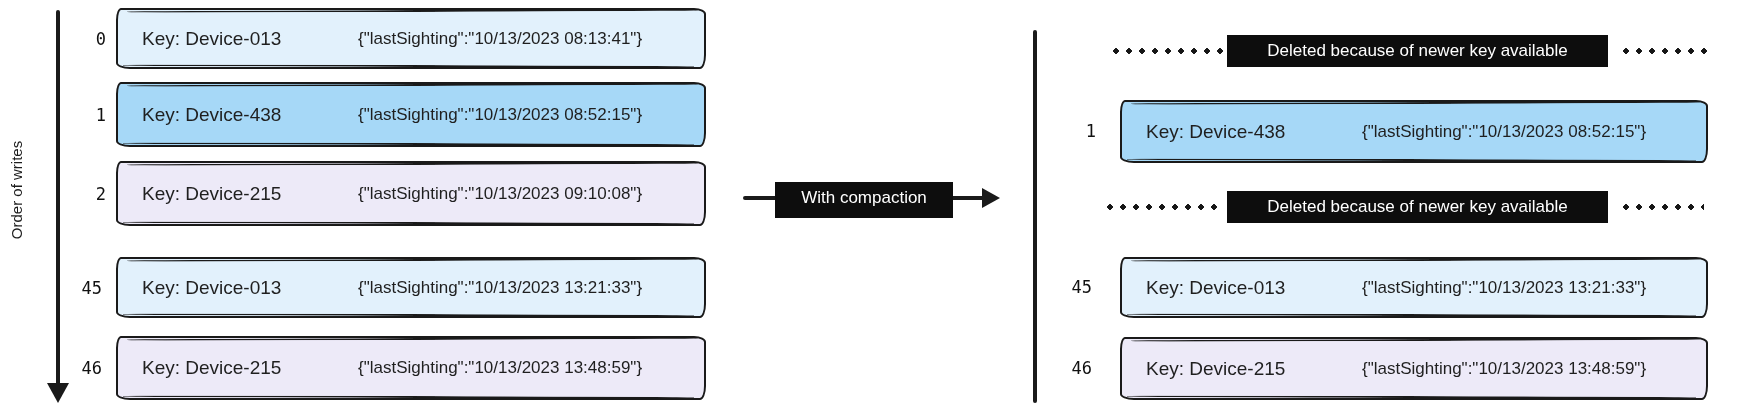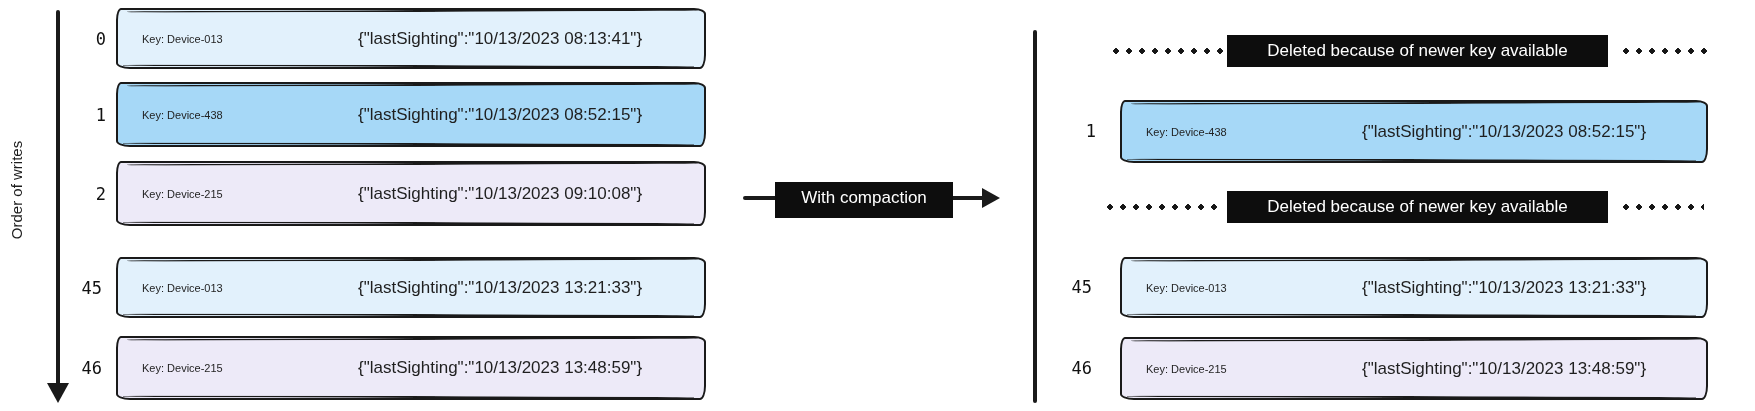--- a/index.html
+++ b/index.html
@@ -34,21 +34,21 @@
     display:flex;align-items:center;
   }
   .record::before{
     content:"";position:absolute;top:0px;left:9px;right:6px;height:0;
     border-top:2.2px solid #1a1a1a;transform:rotate(-0.18deg);border-radius:40%;
   }
   .record::after{
     content:"";position:absolute;bottom:0px;left:5px;right:10px;height:0;
     border-bottom:2.2px solid #1a1a1a;transform:rotate(0.15deg);border-radius:40%;
   }
-  .record .key{margin-left:24px;font-size:11px;white-space:nowrap;}
+  .record .key{margin-left:24px;font-size:19px;white-space:nowrap;}
   .record .value{
     position:absolute;left:240px;top:50%;transform:translateY(-50%);
     font-size:17px;white-space:nowrap;
   }
   
   .rec-l{left:116px;width:590px;}
   
   .rec-r{left:1120px;width:588px;}
   
   .flag{

